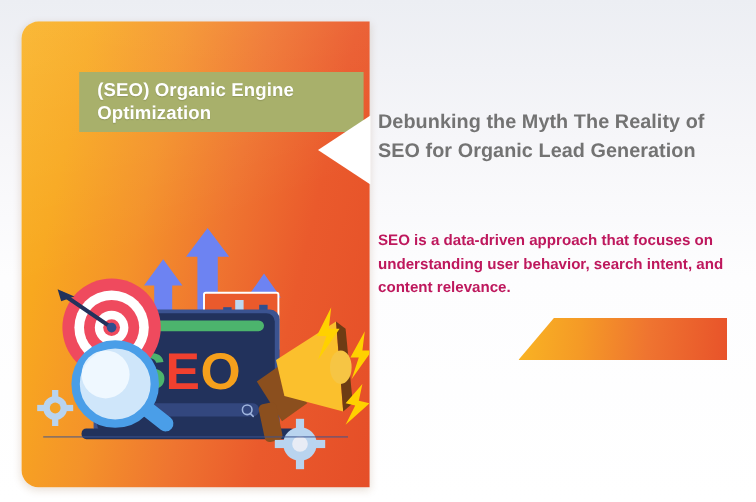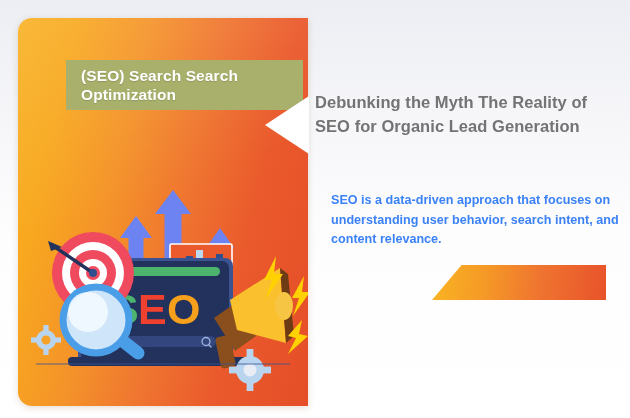--- a/index.html
+++ b/index.html
@@ -89,25 +89,24 @@
     font-size: 16.5px;
     font-weight: bold;
     line-height: 23.5px;
     letter-spacing: 0.05px;
   }
   #body-copy {
     position: absolute;
     left: 315px;
     top: 191px;
     width: 295px;
-    color: #3b82f6;
+    color: #be185d;
     font-size: 12.6px;
     font-weight: bold;
     line-height: 19.5px;
-    margin-left: 16px;
   }
 
   
   #banner {
     position: absolute;
     left: 432px;
     top: 265px;
     width: 174px;
     height: 35px;
     background: linear-gradient(95deg, #f9b423 0%, #f59a26 30%, #ef7430 62%, #e8532a 100%);
@@ -225,21 +224,21 @@
           <rect x="-3.4" y="13" width="6.8" height="8" fill="#b9d4ef"></rect>
           <rect x="-21" y="-3.4" width="8" height="6.8" fill="#b9d4ef"></rect>
           <rect x="13" y="-3.4" width="8" height="6.8" fill="#b9d4ef"></rect>
         </g>
       </g>
 
       <line x1="18" y1="346" x2="272" y2="346" stroke="#3b5390" stroke-width="1.4" opacity="0.55"></line>
     </svg>
 
     <div id="title-badge">
-      <span class="badge-text">(SEO) Search Search Optimization</span>
+      <span class="badge-text">(SEO) Organic Engine Optimization</span>
     </div>
   </div>
 
   <div id="notch"></div>
 
   <div id="heading">Debunking the Myth The Reality of SEO for Organic Lead Generation</div>
 
   <div id="body-copy">SEO is a data-driven approach that focuses on understanding user behavior, search intent, and content relevance.</div>
 
   <div id="banner"></div>

